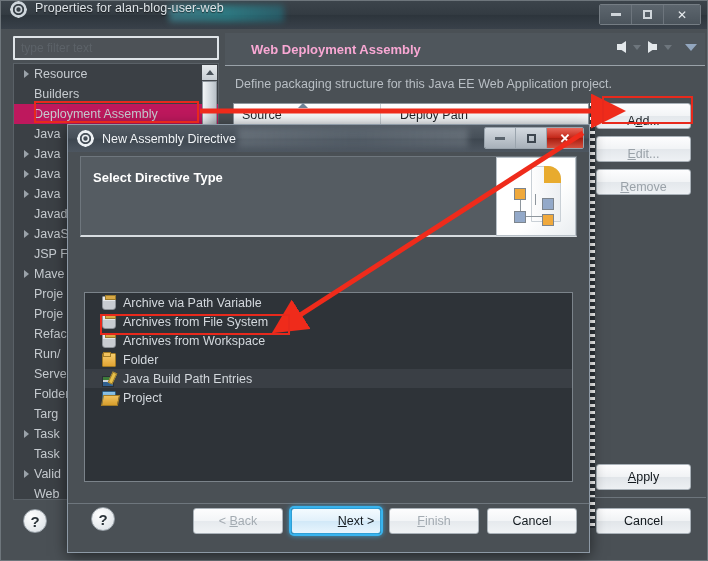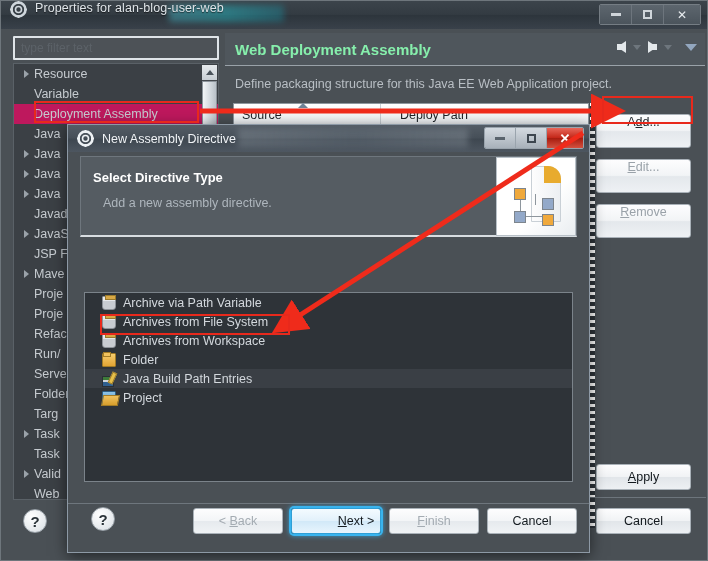--- a/index.html
+++ b/index.html
@@ -101,21 +101,21 @@
   .content-pane {
     position: absolute; left: 222px; top: 30px; right: 1px; bottom: 1px;
     background: #4a5055;
   }
   .page-header {
     position: absolute; left: 2px; top: 2px; right: 1px; height: 33px;
     background: #4f565c; border-bottom: 1px solid #9aa2a9;
     display: flex; align-items: center;
   }
   .page-title {
-    margin-left: 10px; font-size: 15px; font-weight: bold; color: #86efac;
+    margin-left: 26px; font-size: 13px; font-weight: bold; color: #f9a8d4;
   }
   .hdr-nav { position: absolute; right: 8px; top: 8px; display: flex; align-items: center; gap: 3px; }
   .arrow-l, .arrow-r {
     width: 0; height: 0; border-top: 6px solid transparent; border-bottom: 6px solid transparent;
   }
   .arrow-l { border-right: 9px solid #e3e8eb; position: relative; }
   .arrow-l::after { content:""; position:absolute; left:0; top:-3px; width:7px;height:6px;background:#e3e8eb; }
   .arrow-r { border-left: 9px solid #e3e8eb; position: relative; }
   .arrow-r::after { content:""; position:absolute; right:0; top:-3px; width:7px;height:6px;background:#e3e8eb; }
   .caret-sm {
@@ -151,25 +151,25 @@
   .sort-caret {
     position: absolute; left: 64px; top: -1px; width:0;height:0;
     border-left:5px solid transparent;border-right:5px solid transparent;
     border-bottom:5px solid #6f8296;
   }
   .tbl-body { position:absolute; left:0; right:0; top:24px; bottom:0; background:#fbfcfd; }
   .tbl-colsep { position:absolute; left:152px; top:24px; bottom:0; width:1px; background:#e4e9ec; }
 
   .btn-col { position: absolute; left: 373px; top: 72px; width: 97px; }
   .sidebtn {
-    width: 95px; height: 34px; margin-bottom: 7px;
+    width: 95px; height: 26px; margin-bottom: 7px;
     background: linear-gradient(to bottom,#fdfdfe 0%,#f2f4f6 48%,#e4e8ec 52%,#eef1f4 100%);
     border: 1px solid #a9b1b8; border-radius: 3px;
     font-size: 12.5px; color: #1b2227;
-    display: flex; align-items: flex-start; justify-content: center; margin-top: 11px;
+    display: flex; align-items: flex-end; justify-content: center;
   }
   .sidebtn.dim { color: #9aa2a9; }
   .sidebtn u { text-decoration: underline; }
 
   .right-sb {
     position:absolute; left:367px; top:72px; width:5px; height:425px;
     background: repeating-linear-gradient(to bottom,#ffffff 0 3px,#2e343a 3px 7px);
   }
   .right-sb2 {
     position:absolute; left:358px; top:160px; width:9px; height:310px;
@@ -361,21 +361,21 @@
     </div>
 
     <div class="tree-pane">
       <div id="tree-list">
           <div class="tree-item">
             <span class="tw has"></span>
             <span class="tree-label">Resource</span>
           </div>
           <div class="tree-item">
             <span class="tw"></span>
-            <span class="tree-label">Variable</span>
+            <span class="tree-label">Builders</span>
           </div>
           <div class="tree-item sel">
             <span class="tw"></span>
             <span class="tree-label">Deployment Assembly</span>
           </div>
           <div class="tree-item">
             <span class="tw"></span>
             <span class="tree-label">Java</span>
           </div>
           <div class="tree-item">
@@ -535,21 +535,20 @@
             <span class="sq"></span>
           </div>
         <div class="dlg-wctl close">
           <span>✕</span>
         </div>
       </div>
     </div>
 
     <div class="dlg-banner">
       <div class="banner-h">Select Directive Type</div>
-      <div class="banner-p">Add a new assembly directive.</div>
       <div class="banner-img">
         <div class="bi-page"></div>
         <div class="bi-fold"></div>
         <div class="bi-line" style="left:23px;top:36px;width:1px;height:23px;"></div>
         <div class="bi-line" style="left:23px;top:58px;width:28px;height:1px;"></div>
         <div class="bi-line" style="left:38px;top:36px;width:1px;height:11px;"></div>
         <div class="bi-sq" style="left:17px;top:30px;background:#f0a93c;"></div>
         <div class="bi-sq" style="left:45px;top:40px;background:#93a9c9;"></div>
         <div class="bi-sq" style="left:17px;top:53px;background:#93a9c9;"></div>
         <div class="bi-sq" style="left:45px;top:56px;background:#f0a93c;"></div>

